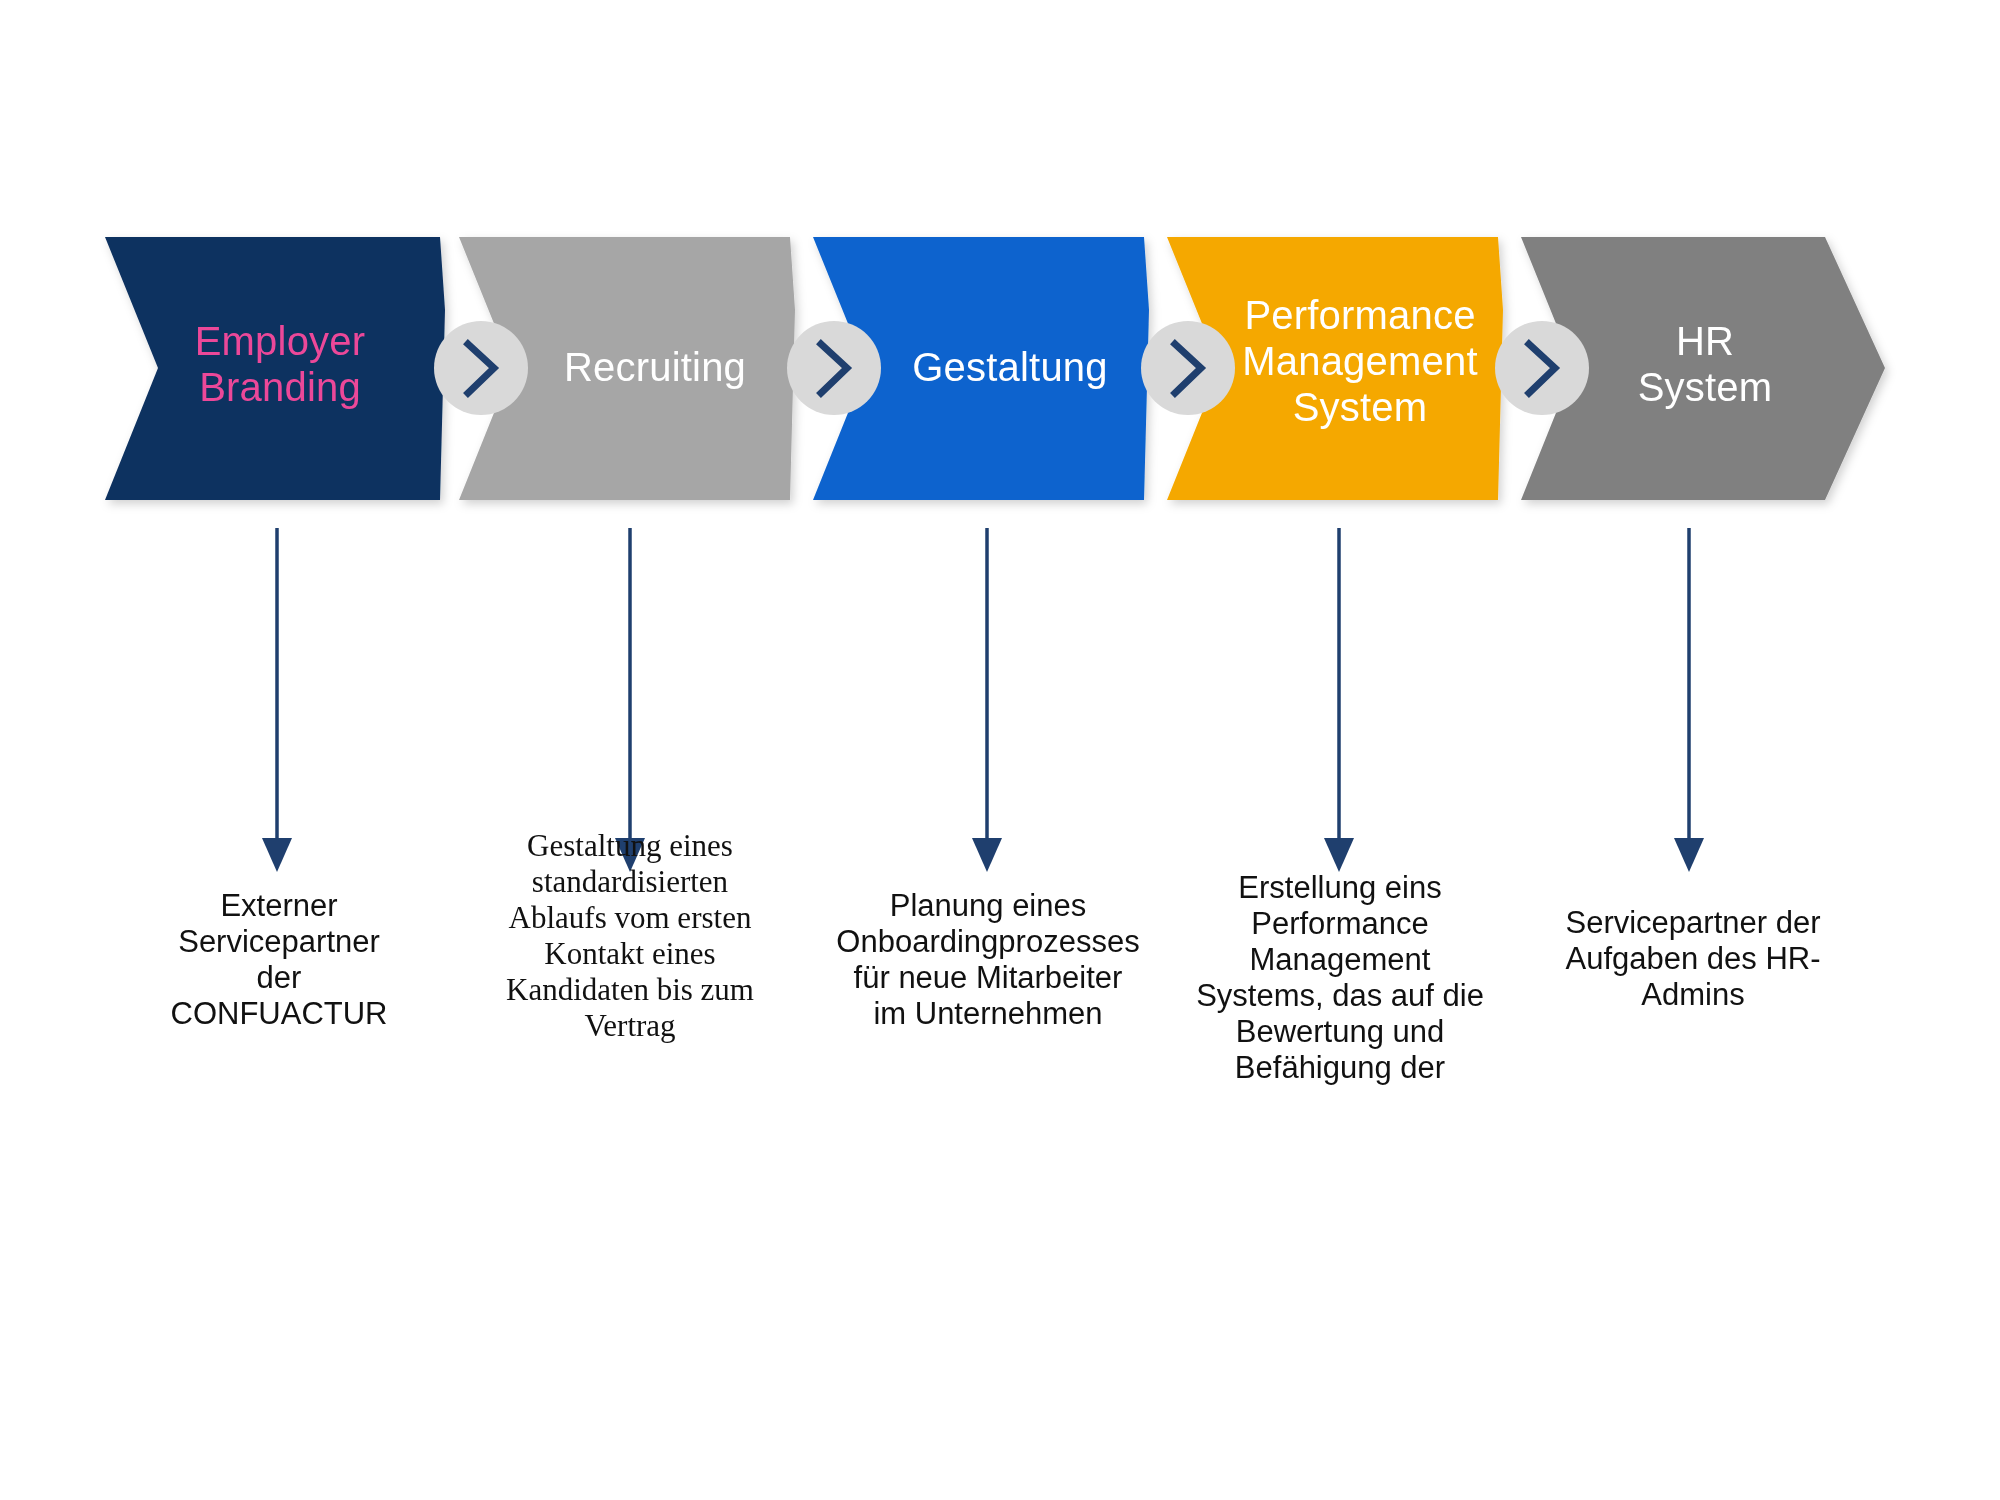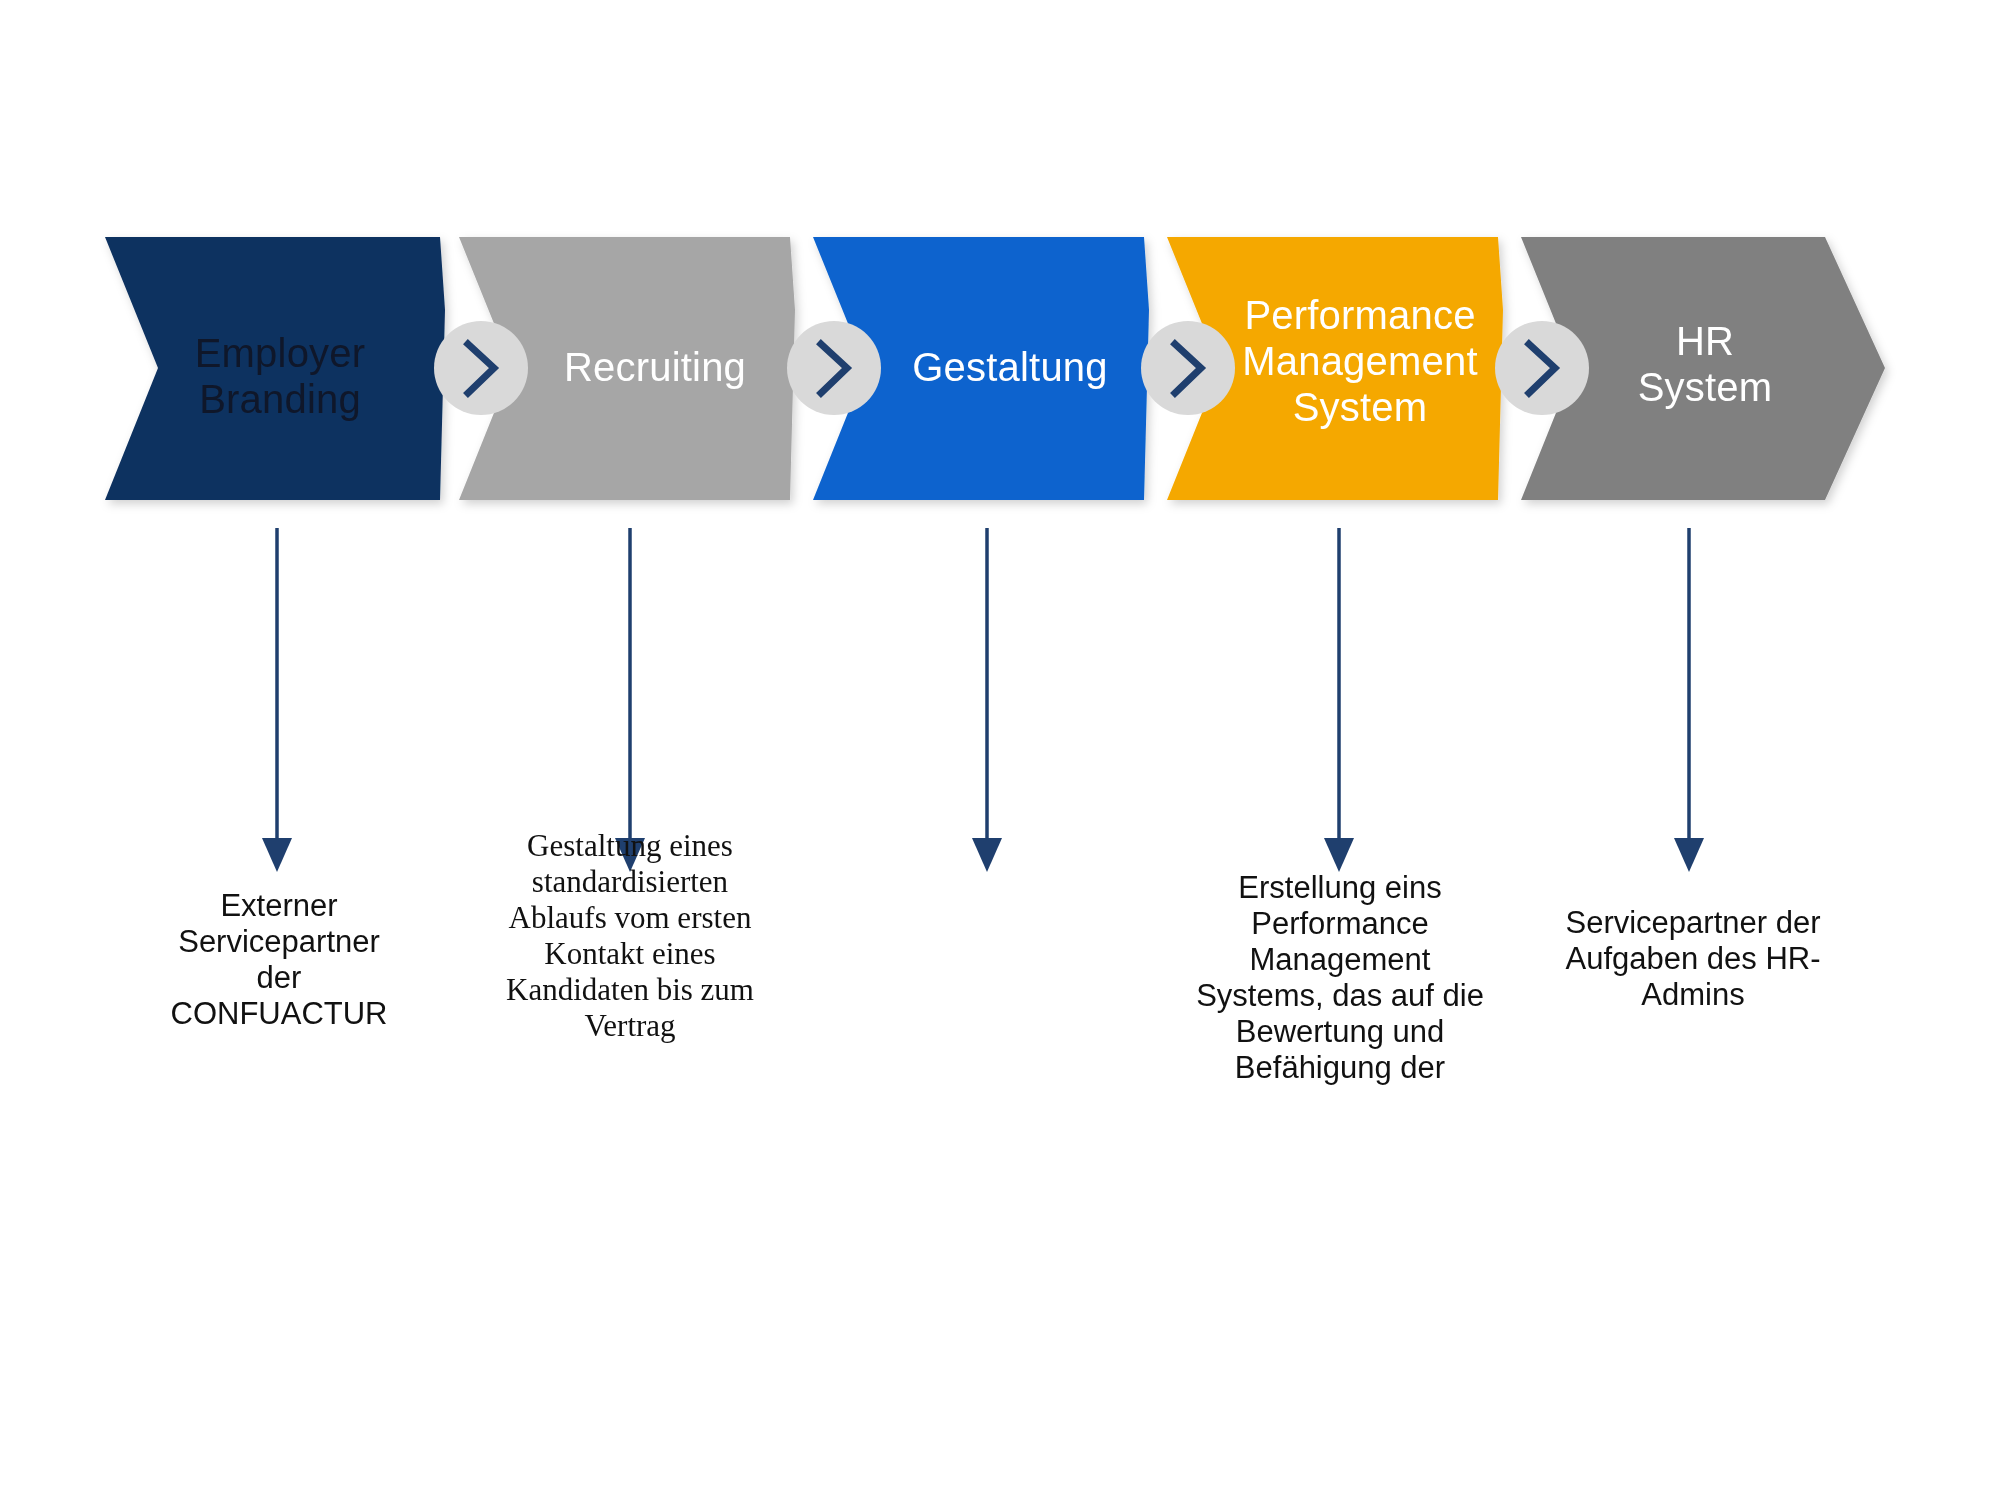--- a/index.html
+++ b/index.html
@@ -92,21 +92,21 @@
     <g>
       <line x1="1339" y1="528" x2="1339" y2="845" stroke="#1f3f6e" stroke-width="3.5"></line>
       <polygon points="1324,838 1354,838 1339,872" fill="#1f3f6e"></polygon>
     </g>
     <g>
       <line x1="1689" y1="528" x2="1689" y2="845" stroke="#1f3f6e" stroke-width="3.5"></line>
       <polygon points="1674,838 1704,838 1689,872" fill="#1f3f6e"></polygon>
     </g>
   </svg>
 
-  <div class="band-label" style="left: 150px; top: 318px; width: 260px; color: #0f172a; margin-top: 12px;">Employer
+  <div class="band-label" style="left: 150px; top: 318px; width: 260px; color: #ec4899;">Employer
 Branding</div>
 
   <div class="band-label" style="left: 520px; top: 344px; width: 270px; color: rgb(255, 255, 255);">Recruiting</div>
 
   <div class="band-label" style="left: 872px; top: 344px; width: 276px; color: rgb(255, 255, 255);">Gestaltung</div>
 
   <div class="band-label" style="left: 1210px; top: 292px; width: 300px; color: rgb(255, 255, 255);">Performance
 Management
 System</div>
 
@@ -118,20 +118,24 @@
 der
 CONFUACTUR</div>
 
   <div class="caption" style="left:462px;top:828px;width:336px;font-family:Liberation Serif, serif;">Gestaltung eines
 standardisierten
 Ablaufs vom ersten
 Kontakt eines
 Kandidaten bis zum
 Vertrag</div>
 
+  <div class="caption" style="left:818px;top:888px;width:340px;">Planung eines
+Onboardingprozesses
+für neue Mitarbeiter
+im Unternehmen</div>
 
   <div class="caption" style="left:1180px;top:870px;width:320px;">Erstellung eins
 Performance
 Management
 Systems, das auf die
 Bewertung und
 Befähigung der</div>
 
   <div class="caption" style="left:1548px;top:905px;width:290px;">Servicepartner der
 Aufgaben des HR-

